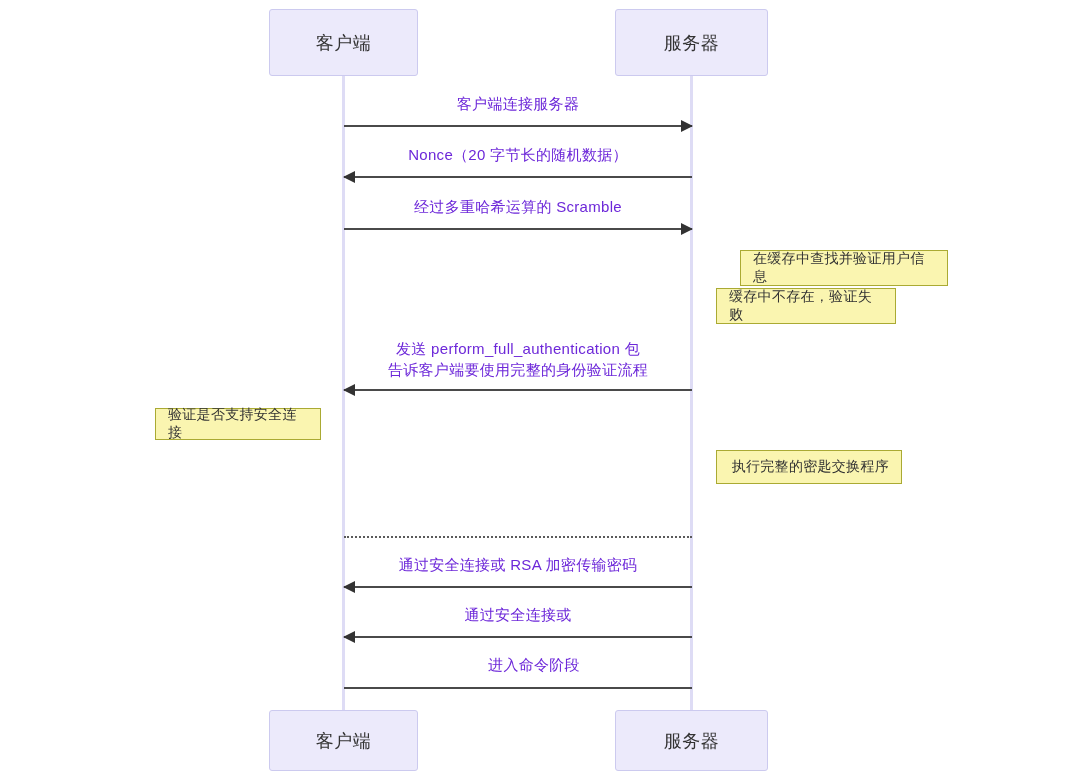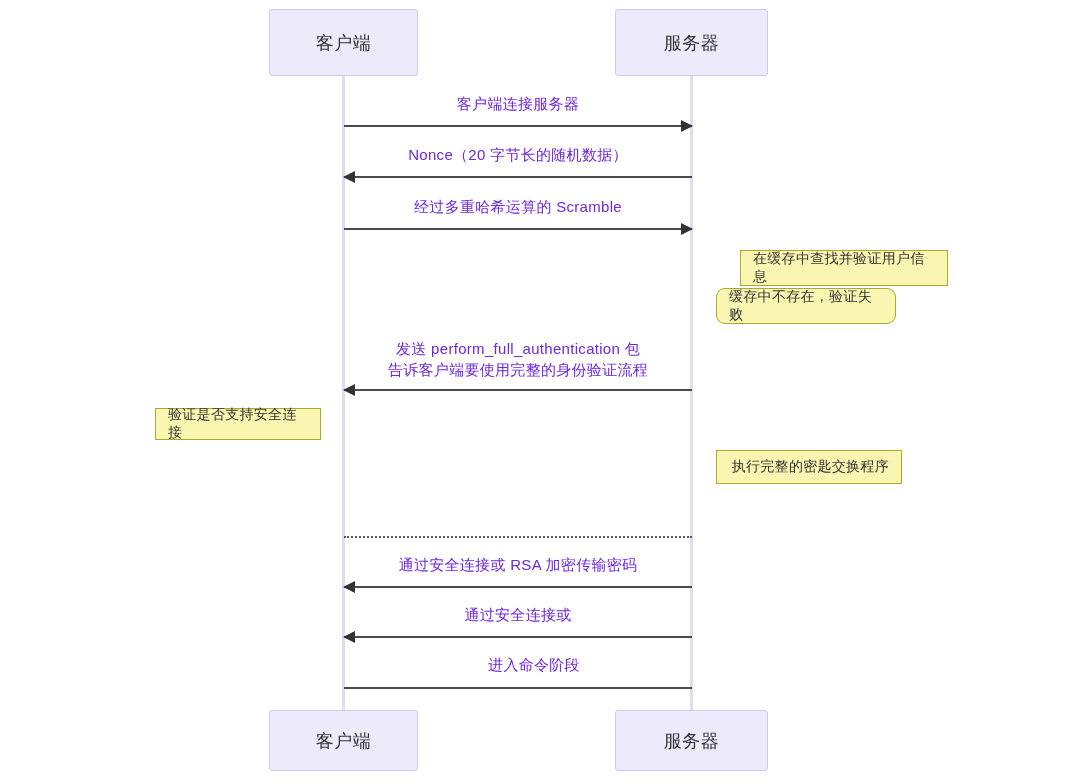--- a/index.html
+++ b/index.html
@@ -131,21 +131,21 @@
   <div class="msg-label" style="left:344px; top:196px; width:348px;">经过多重哈希运算的 Scramble</div>
   <div class="msg" style="left:344px; top:228px; width:348px;">
     <div class="line"></div>
     <div class="head right"></div>
   </div>
 
   <div class="note" style="left:740px; top:238px; width:208px; height:36px;margin-top:12px;">
     <span>在缓存中查找并验证用户信息</span>
   </div>
 
-  <div class="note" style="left:716px; top:288px; width:180px; height:36px;border-radius:9px;">
+  <div class="note" style="left:716px; top:288px; width:180px; height:36px;">
     <span>缓存中不存在，验证失败</span>
   </div>
 
   <div class="msg-label" style="left:344px; top:338px; width:348px;">发送 perform_full_authentication 包
 告诉客户端要使用完整的身份验证流程</div>
   <div class="msg" style="left:344px; top:389px; width:348px;">
     <div class="line"></div>
     <div class="head left"></div>
   </div>
 

